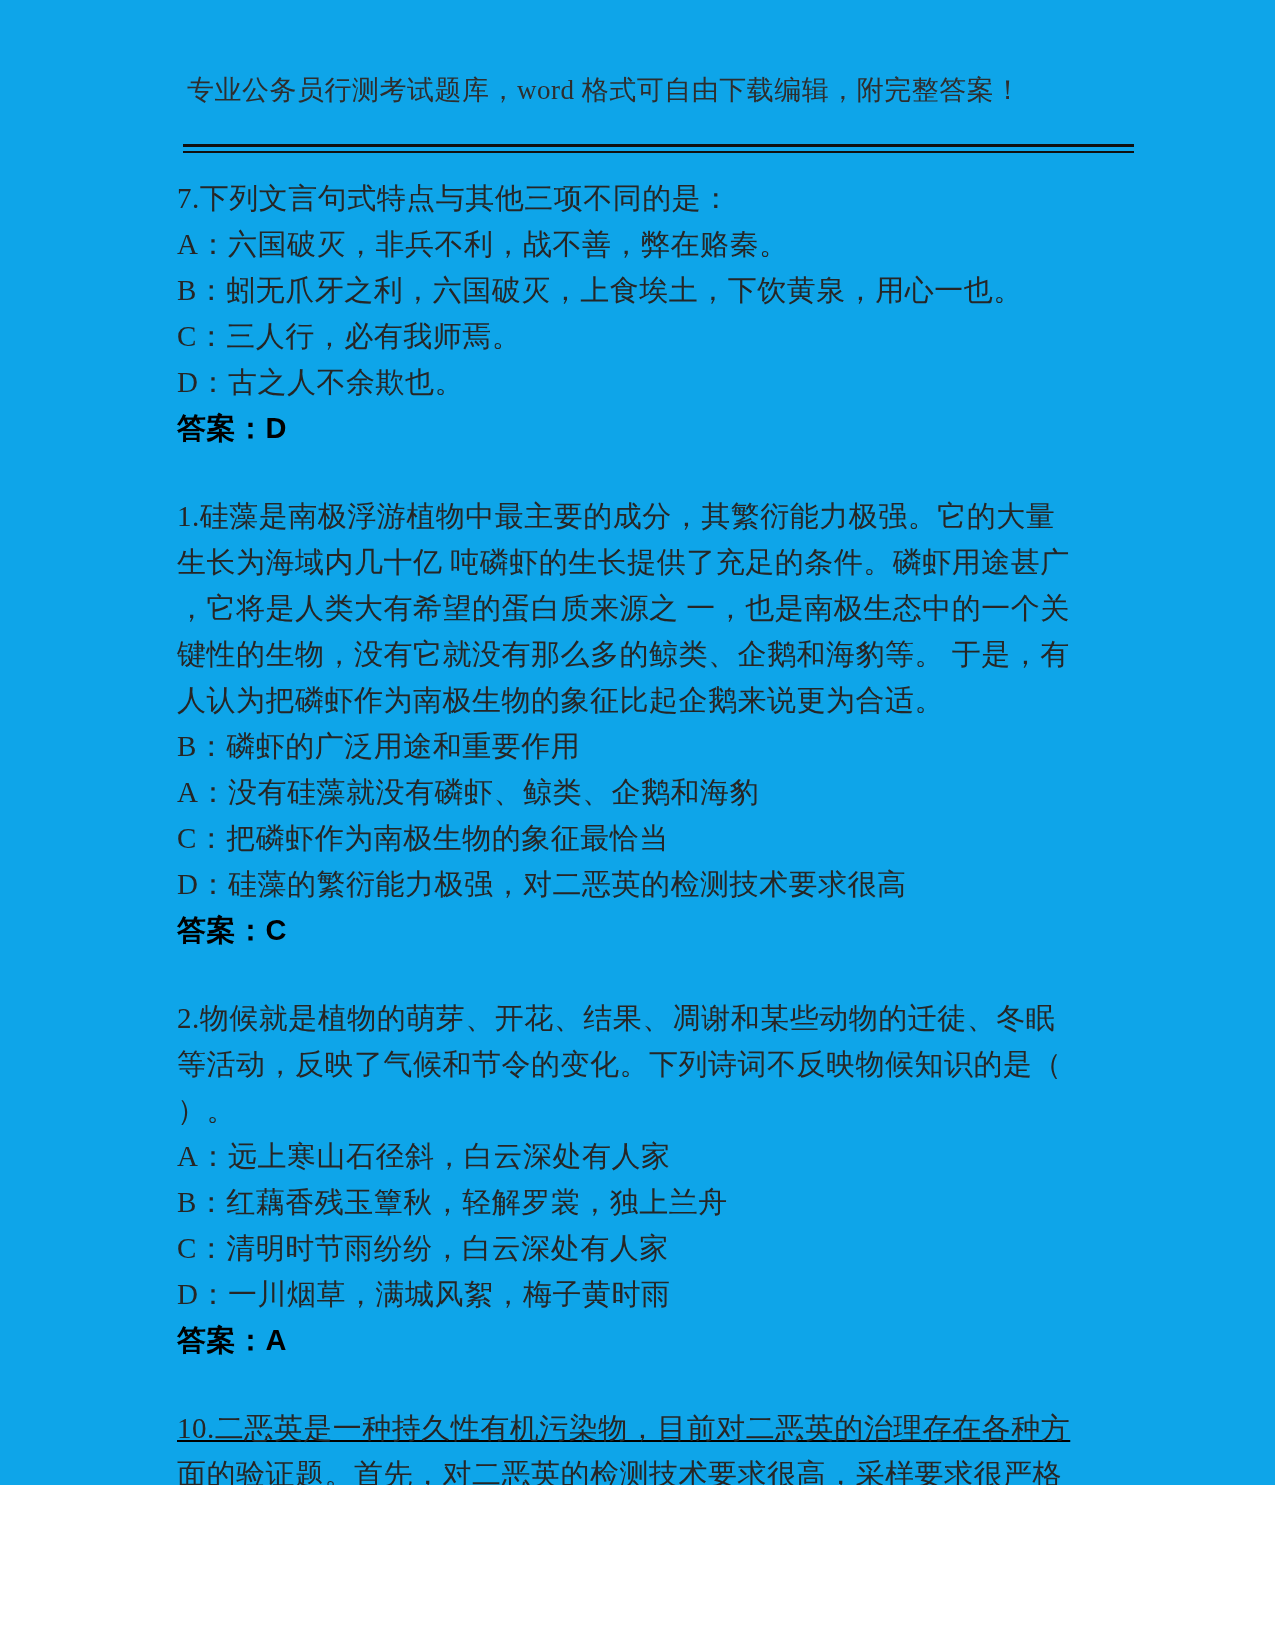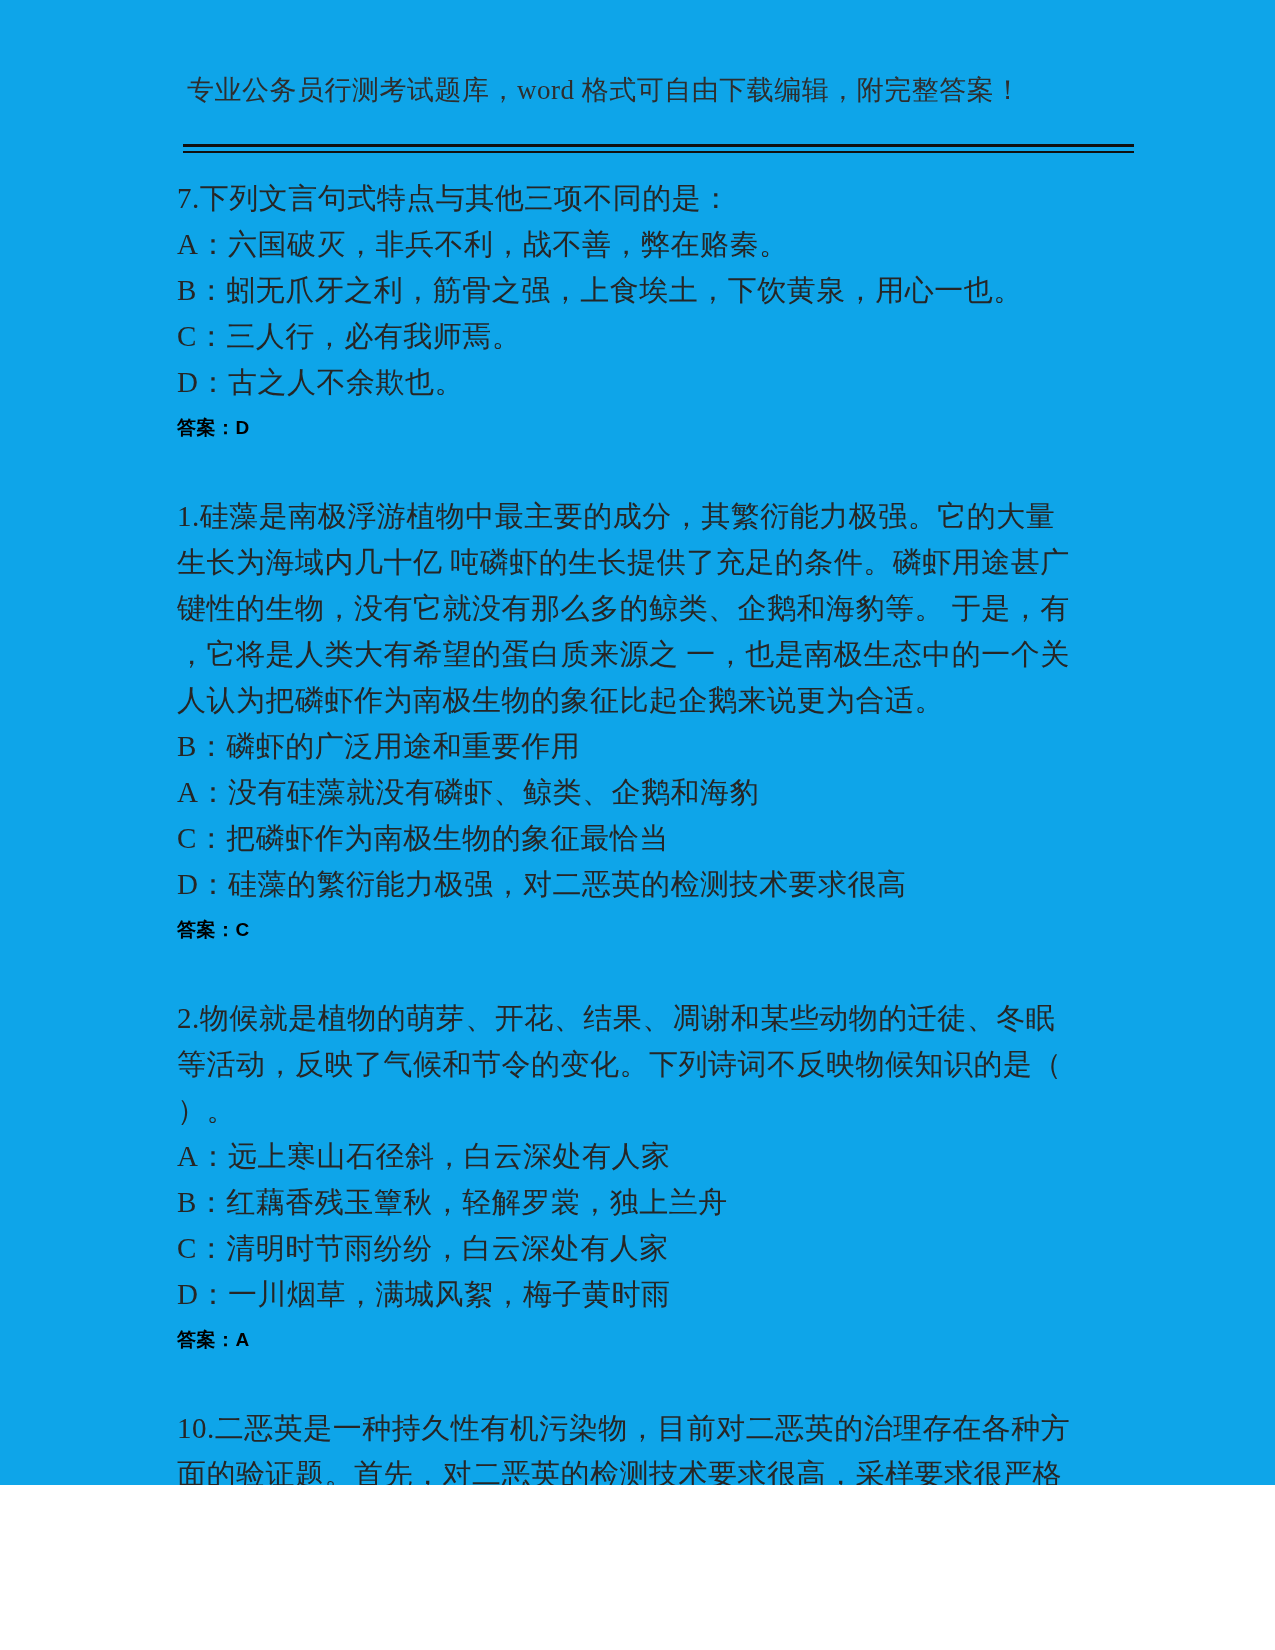--- a/index.html
+++ b/index.html
@@ -30,62 +30,62 @@
     border-top: 3px solid #101010;
     border-bottom: 2px solid #101010;
   }
   .doc-body {
     position: absolute;
     left: 177px;
     top: 163px;
     width: 945px;
   }
   .question { margin: 12px 0 42px 0; }
-  .question:last-child { margin-bottom: 0; }
+  .question:last-child { margin-bottom: 0; text-decoration: underline; }
   .q-line {
     font-size: 29px;
     line-height: 46px;
     letter-spacing: 0.5px;
     color: #262626;
     white-space: nowrap;
   }
   .answer-line {
     font-family: "Liberation Sans", sans-serif;
     font-weight: 700;
-    font-size: 19px;
+    font-size: 29px;
     line-height: 46px;
     letter-spacing: 0.5px;
     color: #000000;
     white-space: nowrap;
   }
 </style>
 </head>
 <body>
 
 <div class="page">
 
   <div class="header-notice">专业公务员行测考试题库，word 格式可自由下载编辑，附完整答案！</div>
   <div class="header-rule"></div>
 
   <div class="doc-body">
 
     <section class="question">
       <div class="q-line">7.下列文言句式特点与其他三项不同的是：</div>
       <div class="q-line">A：六国破灭，非兵不利，战不善，弊在赂秦。</div>
-      <div class="q-line">B：蚓无爪牙之利，筋骨之强，上食埃土，下饮黄泉，用心一也。</div>
+      <div class="q-line">B：蚓无爪牙之利，六国破灭，上食埃土，下饮黄泉，用心一也。</div>
       <div class="q-line">C：三人行，必有我师焉。</div>
       <div class="q-line">D：古之人不余欺也。</div>
       <div class="answer-line">答案：D</div>
     </section>
 
     <section class="question">
       <div class="q-line">1.硅藻是南极浮游植物中最主要的成分，其繁衍能力极强。它的大量</div>
       <div class="q-line">生长为海域内几十亿 吨磷虾的生长提供了充足的条件。磷虾用途甚广</div>
+      <div class="q-line">，它将是人类大有希望的蛋白质来源之 一，也是南极生态中的一个关</div>
       <div class="q-line">键性的生物，没有它就没有那么多的鲸类、企鹅和海豹等。 于是，有</div>
-      <div class="q-line">，它将是人类大有希望的蛋白质来源之 一，也是南极生态中的一个关</div>
       <div class="q-line">人认为把磷虾作为南极生物的象征比起企鹅来说更为合适。</div>
       <div class="q-line">B：磷虾的广泛用途和重要作用</div>
       <div class="q-line">A：没有硅藻就没有磷虾、鲸类、企鹅和海豹</div>
       <div class="q-line">C：把磷虾作为南极生物的象征最恰当</div>
       <div class="q-line">D：硅藻的繁衍能力极强，对二恶英的检测技术要求很高</div>
       <div class="answer-line">答案：C</div>
     </section>
 
     <section class="question">
       <div class="q-line">2.物候就是植物的萌芽、开花、结果、凋谢和某些动物的迁徒、冬眠</div>

